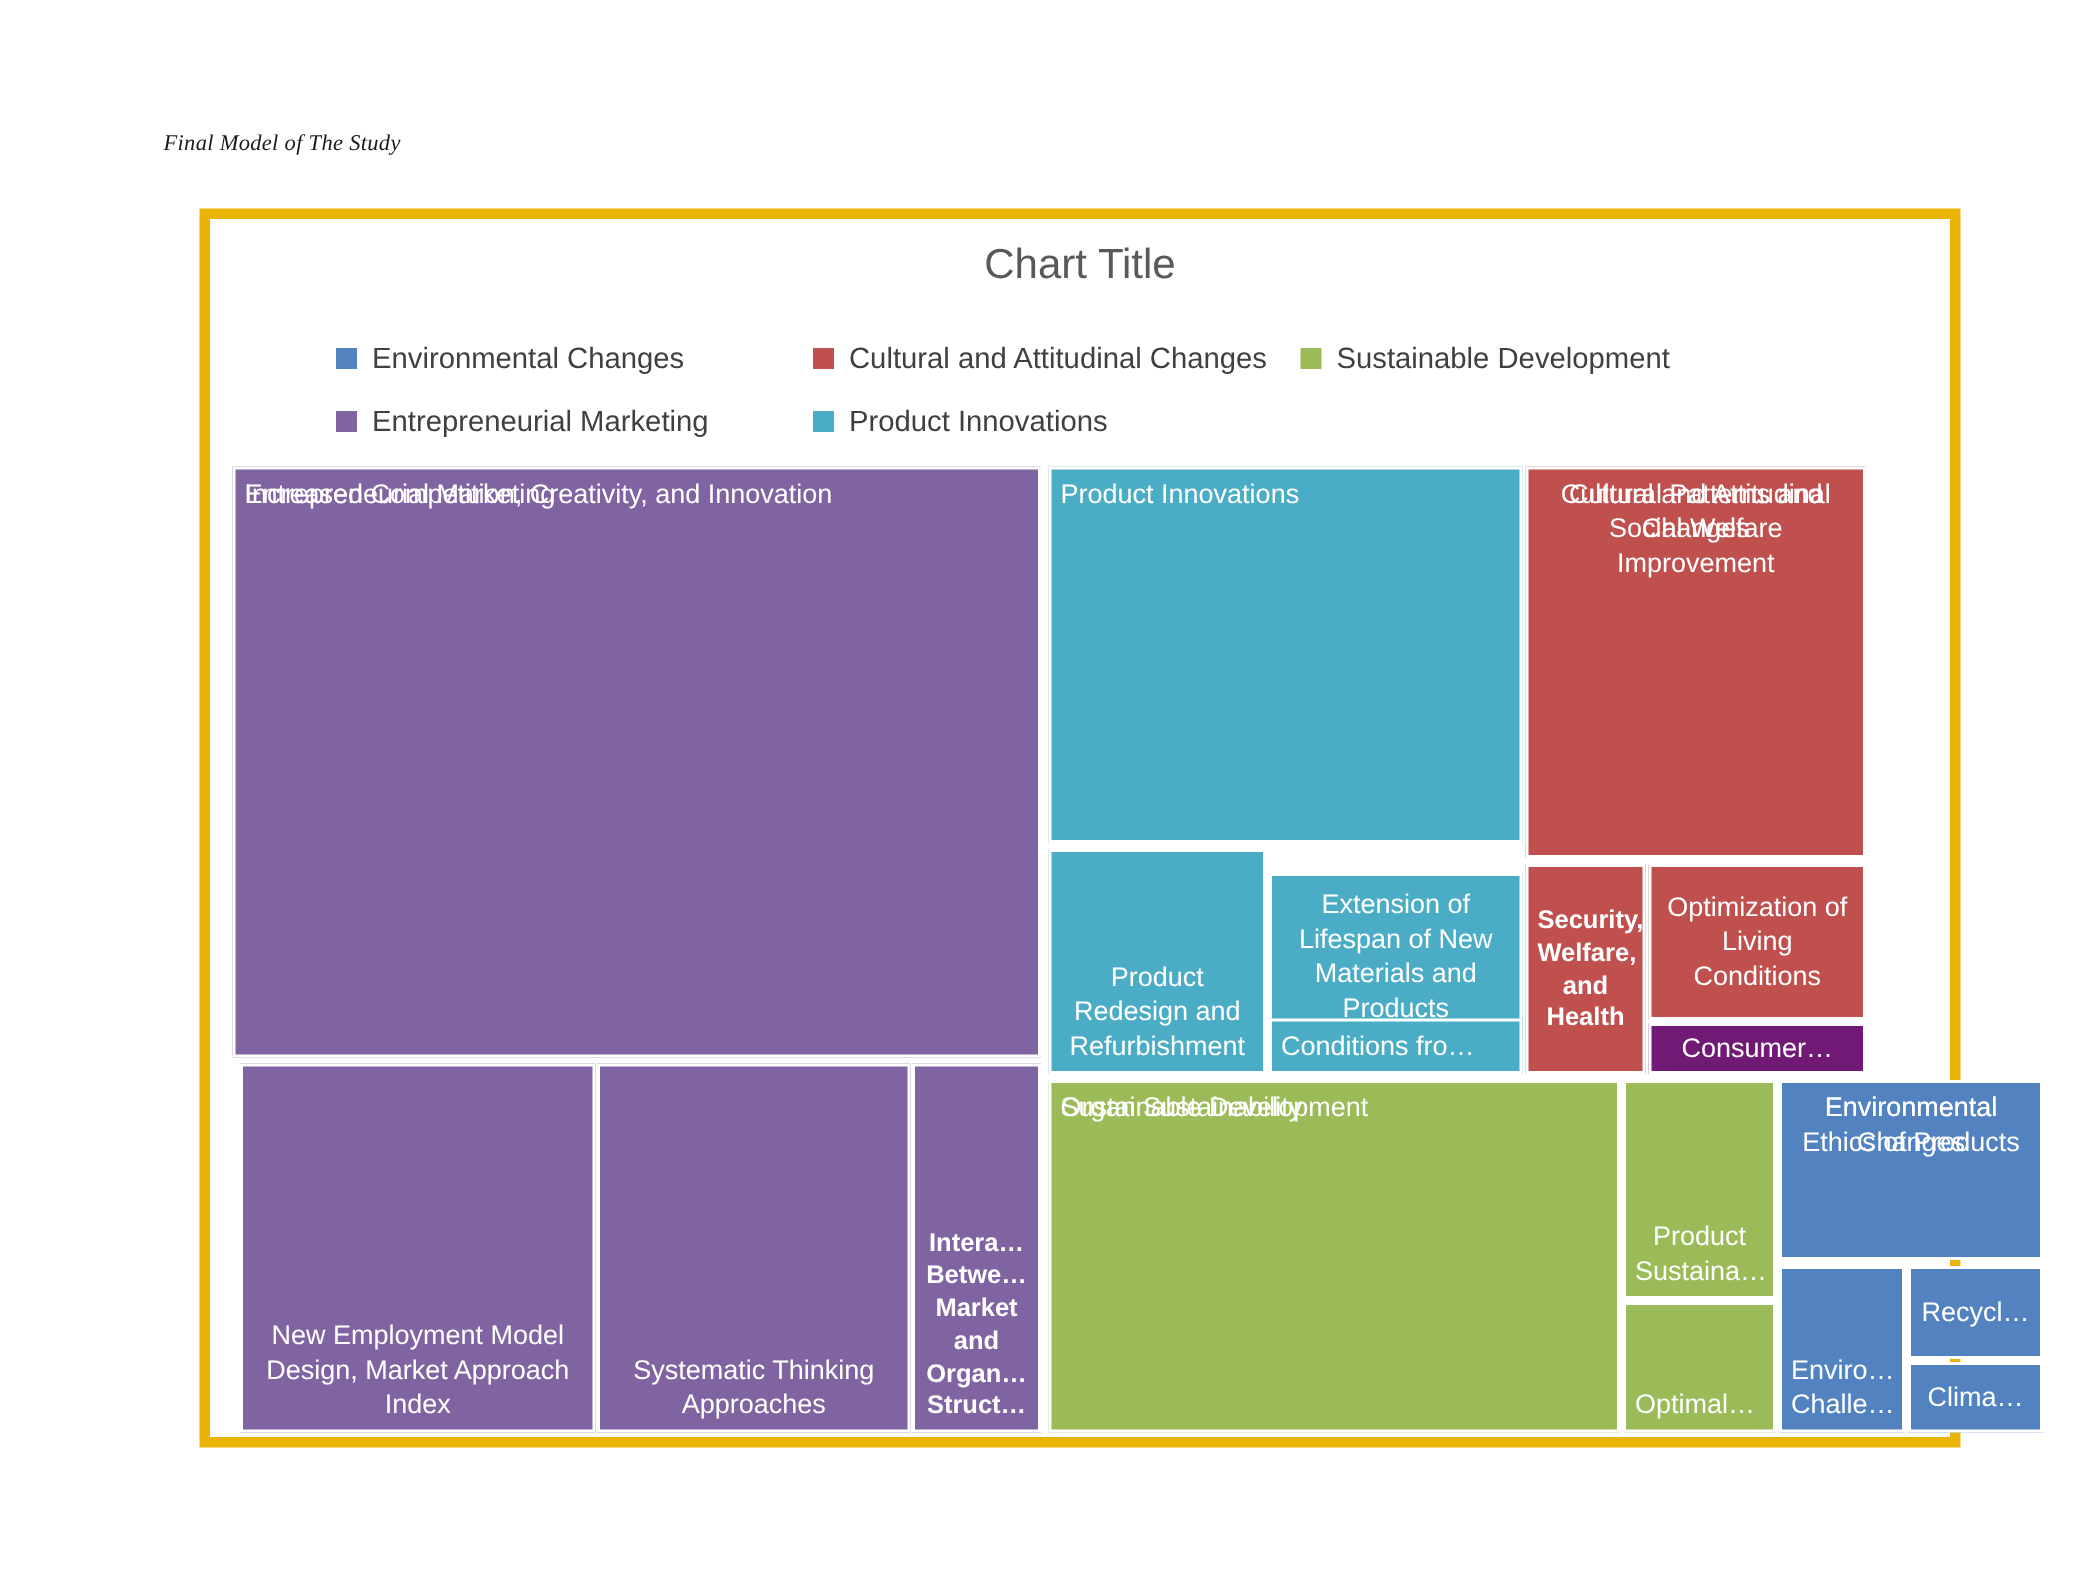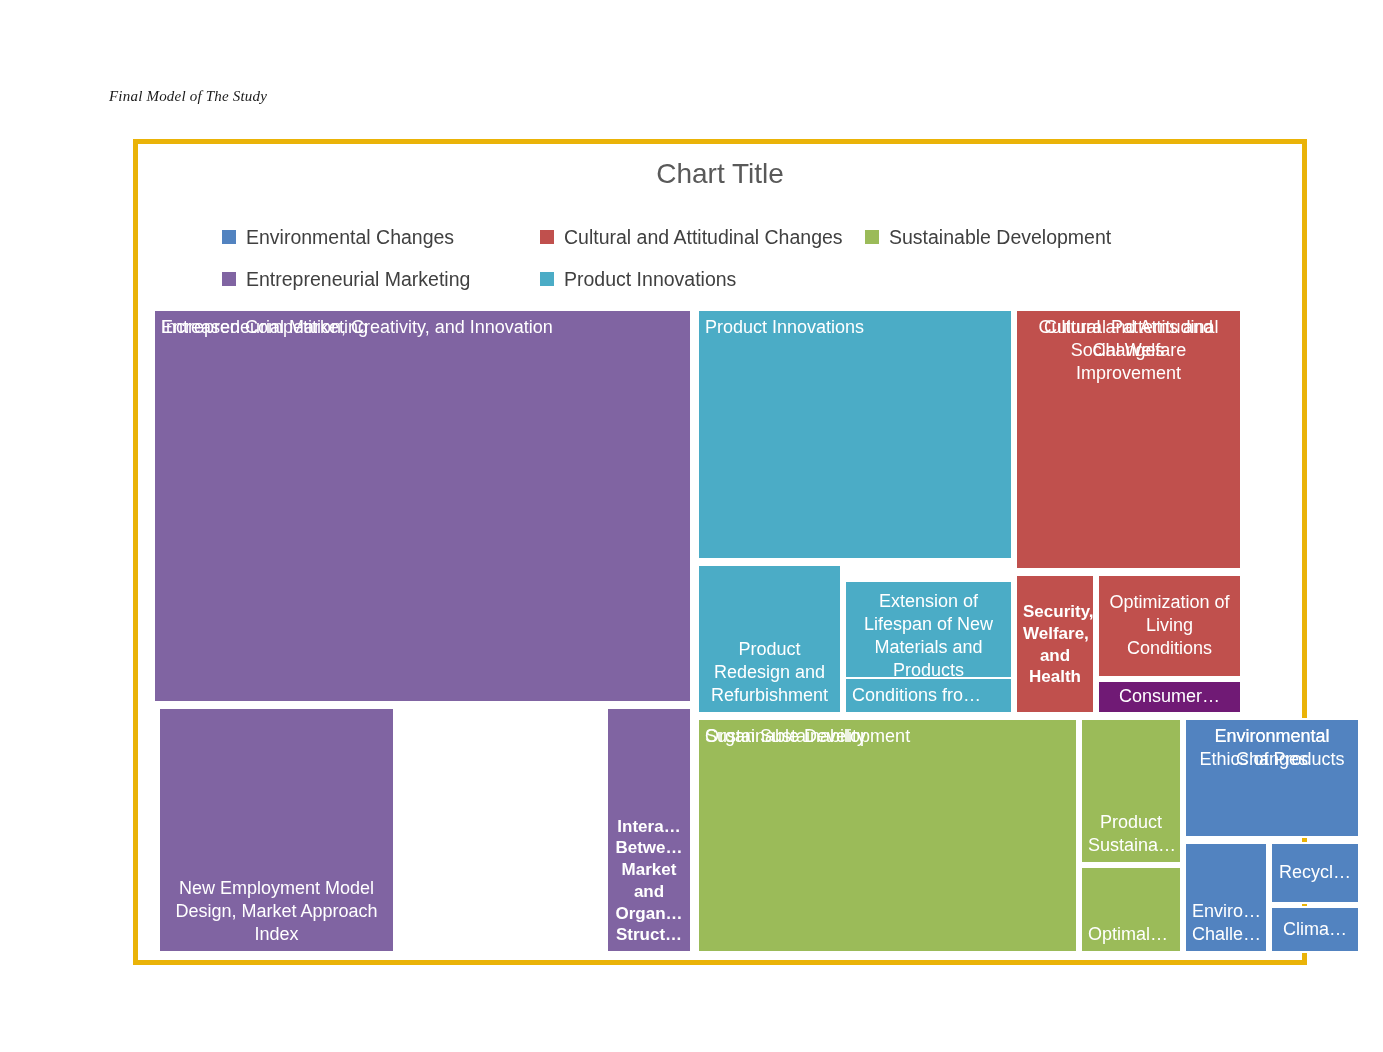--- a/index.html
+++ b/index.html
@@ -25,21 +25,21 @@
     letter-spacing: 0.2px;
     white-space: nowrap;
   }
   .chart-frame {
     position: absolute;
     left: 133px;
     top: 139px;
     width: 1174px;
     height: 826px;
     background: #ffffff;
-    border: 5px solid #eab308;
+    border: 7px solid #eab308;
     box-sizing: border-box;
   }
   .chart-title {
     position: absolute;
     left: 0;
     top: 14px;
     width: 100%;
     text-align: center;
     font-size: 28px;
     color: #595959;
@@ -144,20 +144,23 @@
 
     <div class="tile lbl-tl" style="left:0px; top:0px; width:539px; height:394px; background:#8064A2;">
       <span class="tile-label">Entrepreneurial Marketing</span>
       <span class="tile-label" style="bottom:5px;">Increased Competition, Creativity, and Innovation</span>
     </div>
 
     <div class="tile lbl-bc" style="left:5px; top:398px; width:237px; height:246px; background:#8064A2;">
       <span class="tile-label">New Employment Model Design, Market Approach Index</span>
     </div>
 
+    <div class="tile lbl-bc" style="left:243px; top:398px; width:209px; height:246px; background:#8064A2;">
+      <span class="tile-label">Systematic Thinking Approaches</span>
+    </div>
 
     <div class="tile lbl-bc fs-sm" style="left:453px; top:398px; width:86px; height:246px; background:#8064A2;">
       <span class="tile-label">Intera… Betwe… Market and Organ… Struct…</span>
     </div>
 
     <div class="tile lbl-tl" style="left:544px; top:0px; width:316px; height:251px; background:#4BACC6;">
       <span class="tile-label">Product Innovations</span>
     </div>
 
     <div class="tile lbl-bc" style="left:544px; top:255px; width:145px; height:150px; background:#4BACC6;">

